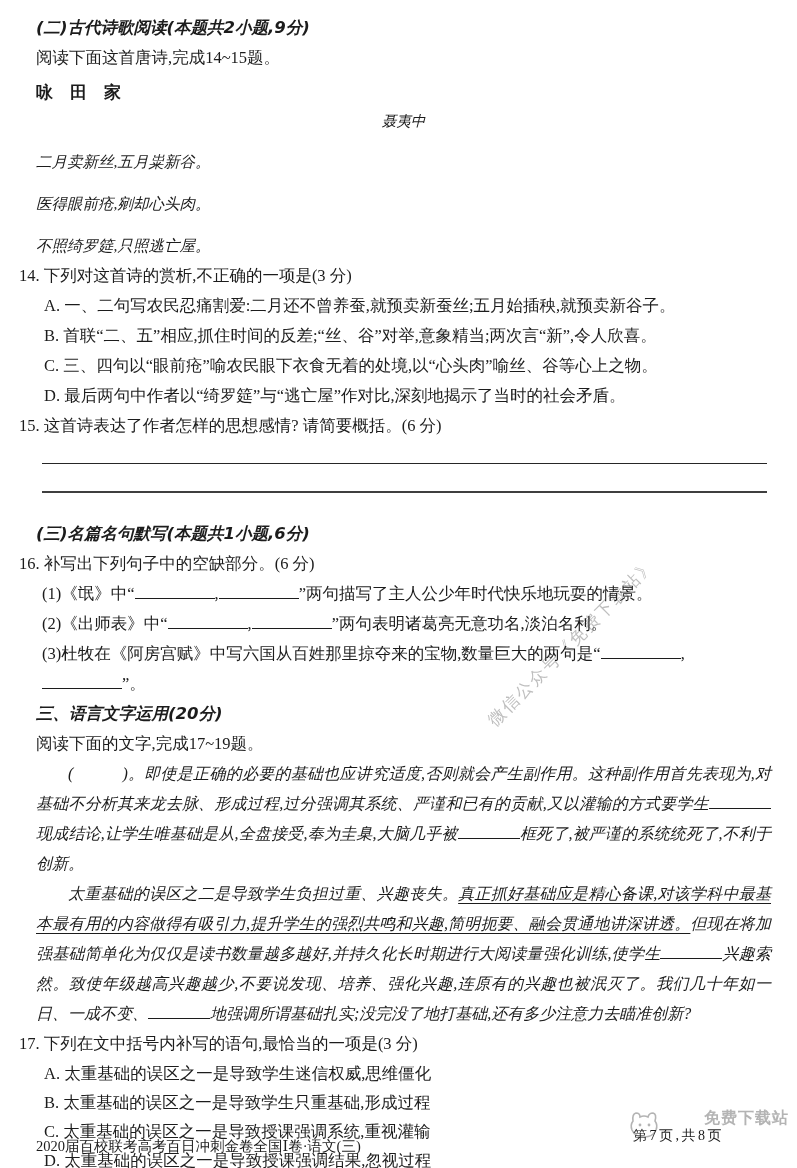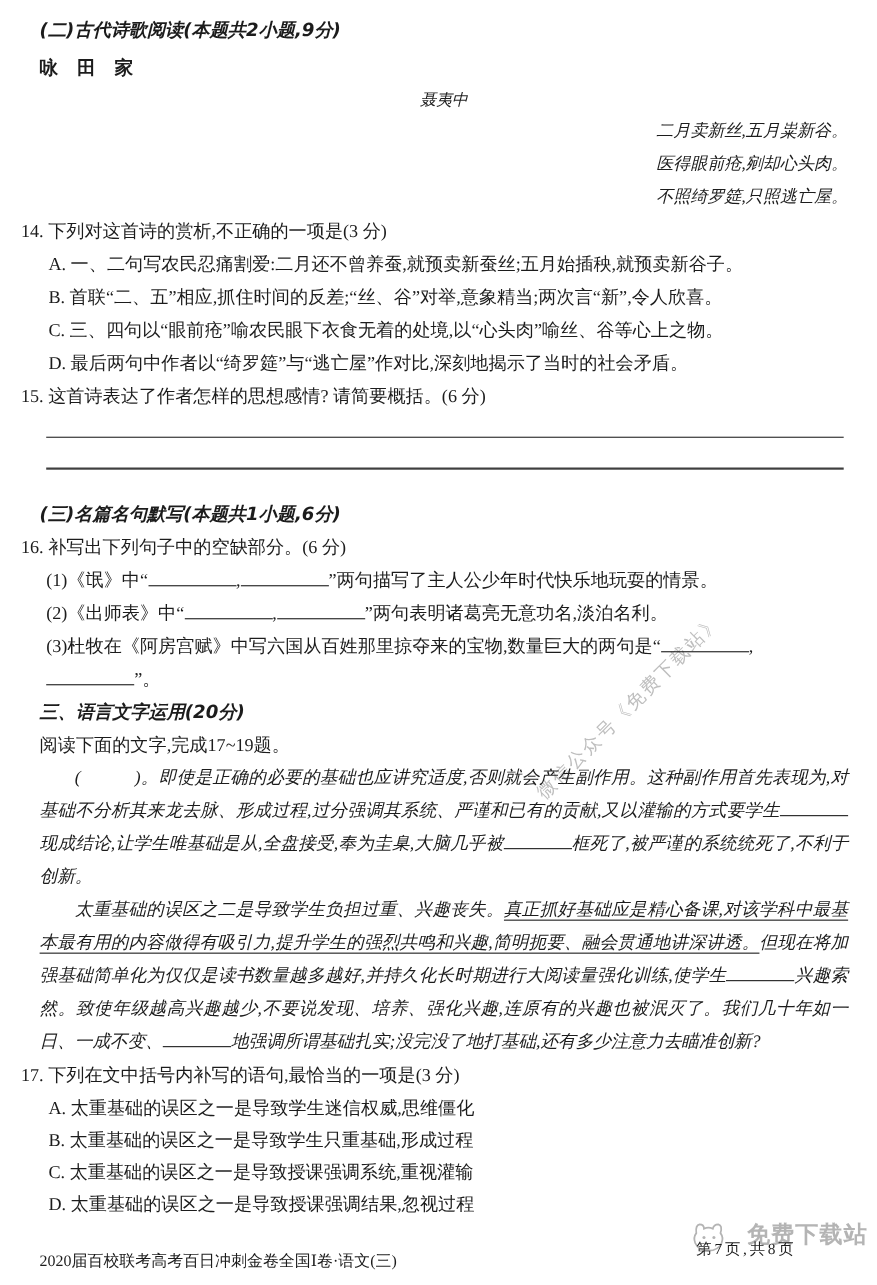--- a/index.html
+++ b/index.html
@@ -6,21 +6,21 @@
   body{width:797px;height:1168px;position:relative;overflow:hidden;
        font-family:"Liberation Serif","DejaVu Serif",serif;color:#1c1c1c;
        font-size:16.5px;}
   .page{position:relative;width:797px;height:1168px;z-index:1;}
   .content{position:relative;z-index:2;padding:13px 26px 0 36px;}
   .row{line-height:30px;}
   .h-sans{font-family:"DejaVu Sans","Liberation Sans",sans-serif;font-weight:bold;font-size:16.5px;font-style:italic;}
   .kai{font-style:italic;}
   .poem-title{text-align:left;line-height:30px;margin-top:4px;font-family:"DejaVu Sans","Liberation Sans",sans-serif;font-weight:bold;font-size:17px;}
   .poem-author{text-align:center;line-height:28px;font-size:14.5px;}
-  .poem-line{text-align:right;line-height:30px;font-size:15.5px;}
+  .poem-line{text-align:left;line-height:30px;font-size:15.5px;margin-top:12px;}
   .stem{margin-left:-17px;line-height:30px;}
   .opt{margin-left:8px;line-height:30px;}
   .opt17{margin-left:8px;line-height:29px;}
   .item{margin-left:6px;line-height:30px;}
   .para{margin:0;text-indent:2em;text-align:justify;line-height:30px;font-size:16px;}
   .blank{display:inline-block;border-bottom:1.3px solid #1c1c1c;height:4px;}
   .b80{width:80px;}
   .b62{width:62px;}
   .u{text-decoration:underline;text-underline-offset:4px;}
   .ansline{margin:0 4px 0 6px;border-bottom:1.4px solid #262626;}
@@ -29,34 +29,35 @@
   .sec3{margin-top:26px;}
   .nowrap{white-space:nowrap;}
   .wm-diag{position:absolute;left:483px;top:715px;z-index:0;
            transform:rotate(-45deg);transform-origin:0 0;white-space:nowrap;
            font-family:"DejaVu Sans","Liberation Sans",sans-serif;
            font-size:17px;letter-spacing:2px;color:#b3b3b3;opacity:.85;}
   .footer-left{position:absolute;left:36px;bottom:12px;font-size:14.5px;z-index:3;}
   .corner{position:absolute;right:6px;bottom:10px;width:164px;height:50px;z-index:3;}
   .corner .logo-text{position:absolute;right:2px;top:0;
            font-family:"DejaVu Sans","Liberation Sans",sans-serif;font-weight:bold;
-           font-size:21px;letter-spacing:1px;color:#b4b4b4;}
+           font-size:16px;letter-spacing:1px;color:#b4b4b4;}
   .corner .cat{position:absolute;left:0;top:3px;}
   .corner .pageno{position:absolute;left:6px;top:19px;font-size:14px;letter-spacing:2.5px;color:#1c1c1c;}
 </style>
 </head>
 <body>
 
 <div class="page">
 
   <div class="wm-diag">微信公众号《免费下载站》</div>
 
   <div class="content">
 
     <div class="row h-sans">(二)古代诗歌阅读(本题共2小题,9分)</div>
+    <div class="row">阅读下面这首唐诗,完成14~15题。</div>
 
     <div class="poem-title">咏　田　家</div>
     <div class="poem-author kai">聂夷中</div>
     <div class="poem-line kai">二月卖新丝,五月粜新谷。</div>
     <div class="poem-line kai">医得眼前疮,剜却心头肉。</div>
     <div class="poem-line kai">不照绮罗筵,只照逃亡屋。</div>
 
     <div class="stem">14. 下列对这首诗的赏析,不正确的一项是(3 分)</div>
     <div class="opt">A. 一、二句写农民忍痛割爱:二月还不曾养蚕,就预卖新蚕丝;五月始插秧,就预卖新谷子。</div>
     <div class="opt">B. 首联“二、五”相应,抓住时间的反差;“丝、谷”对举,意象精当;两次言“新”,令人欣喜。</div>

